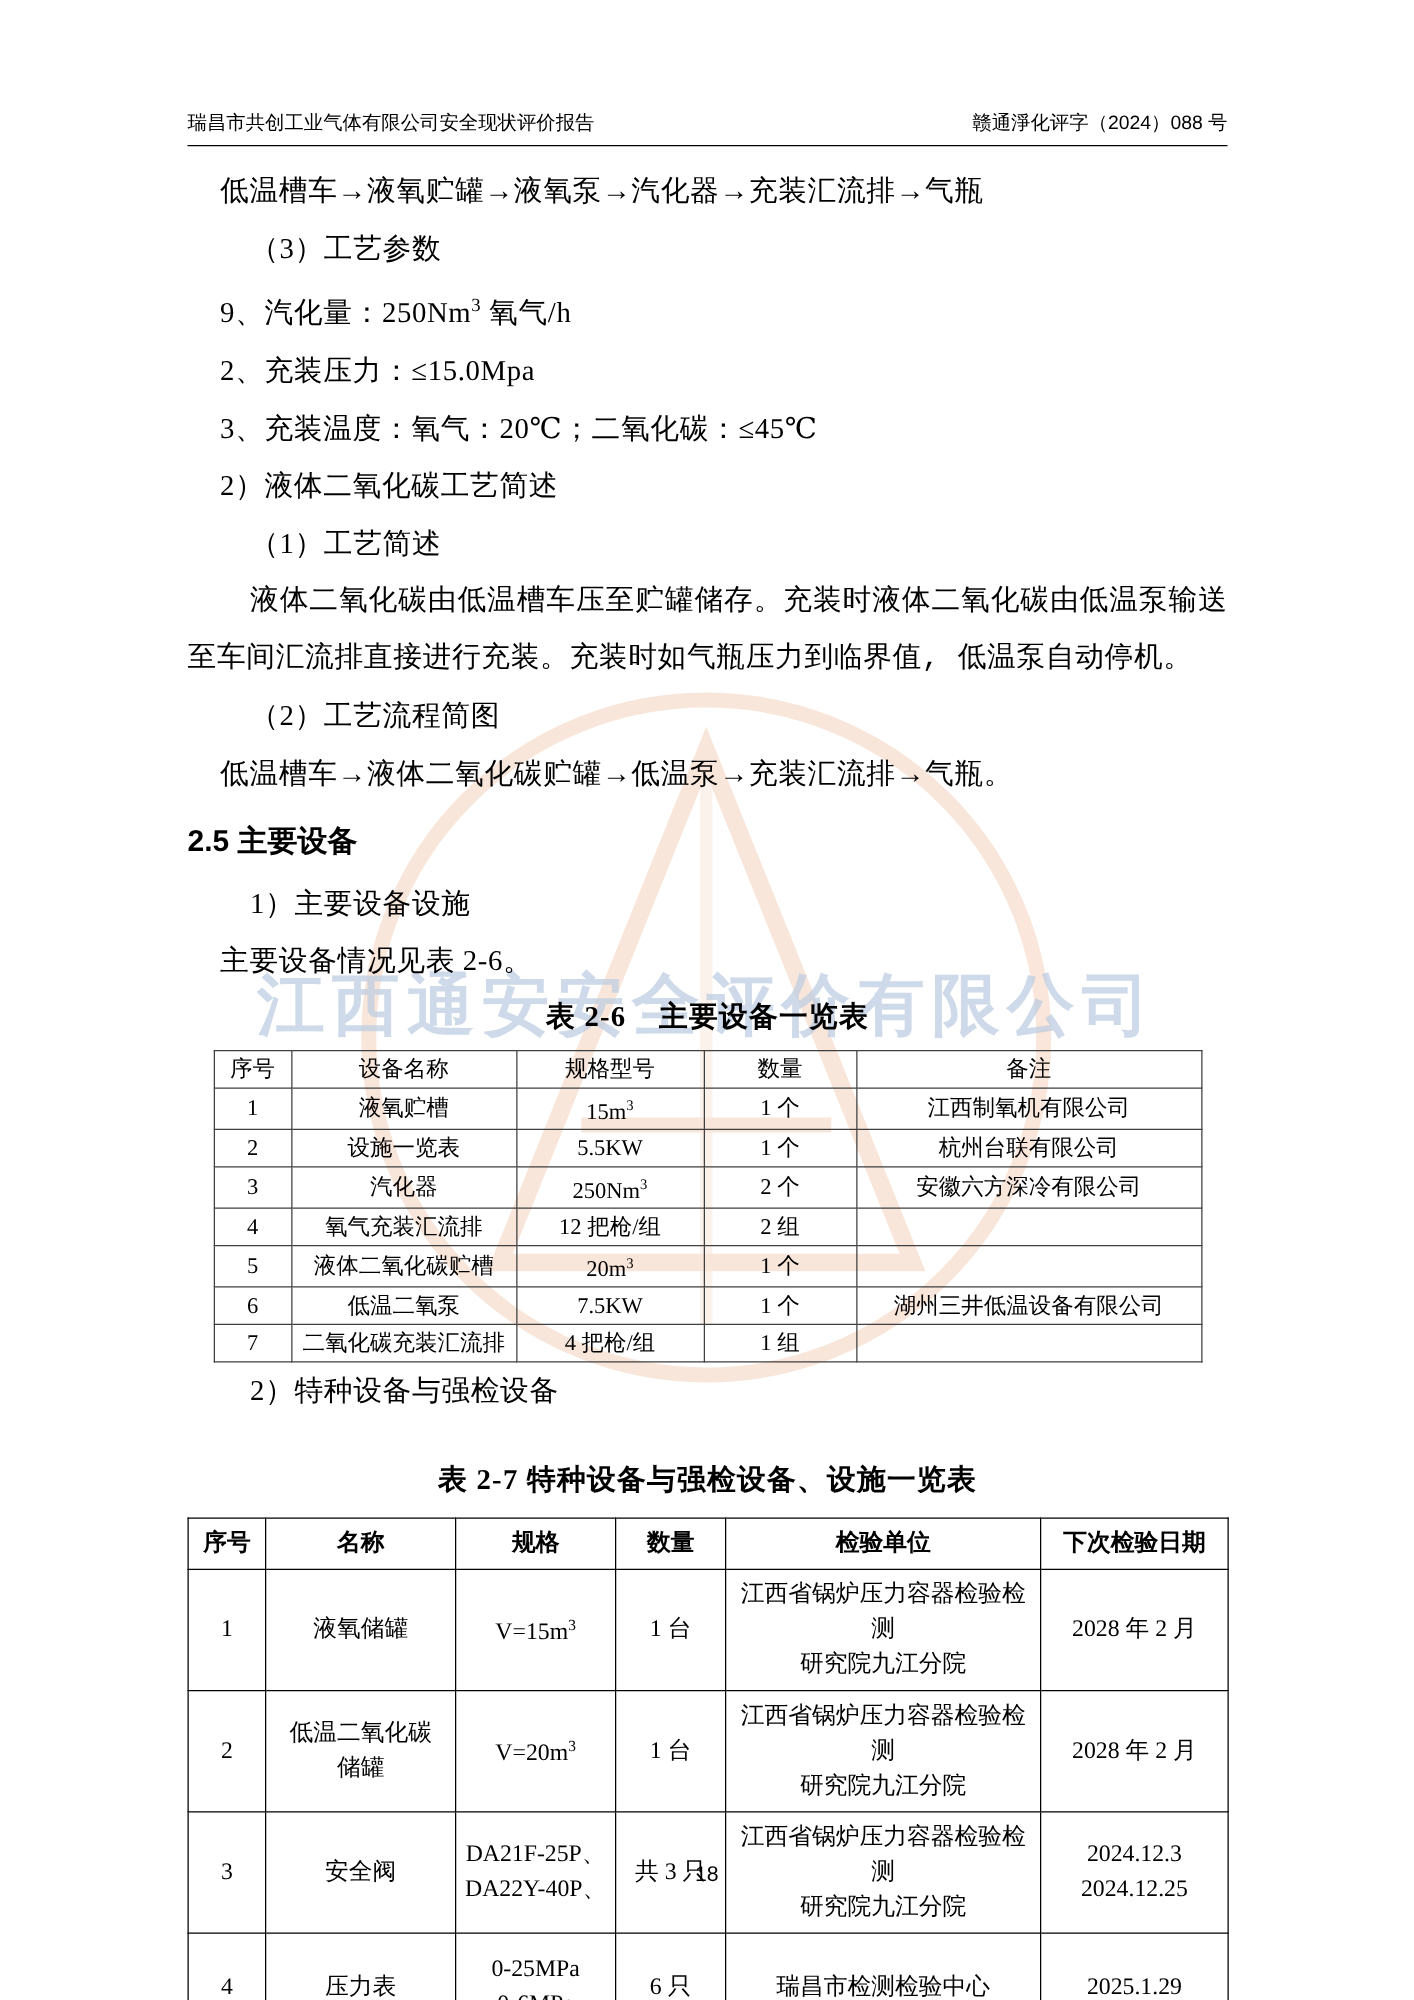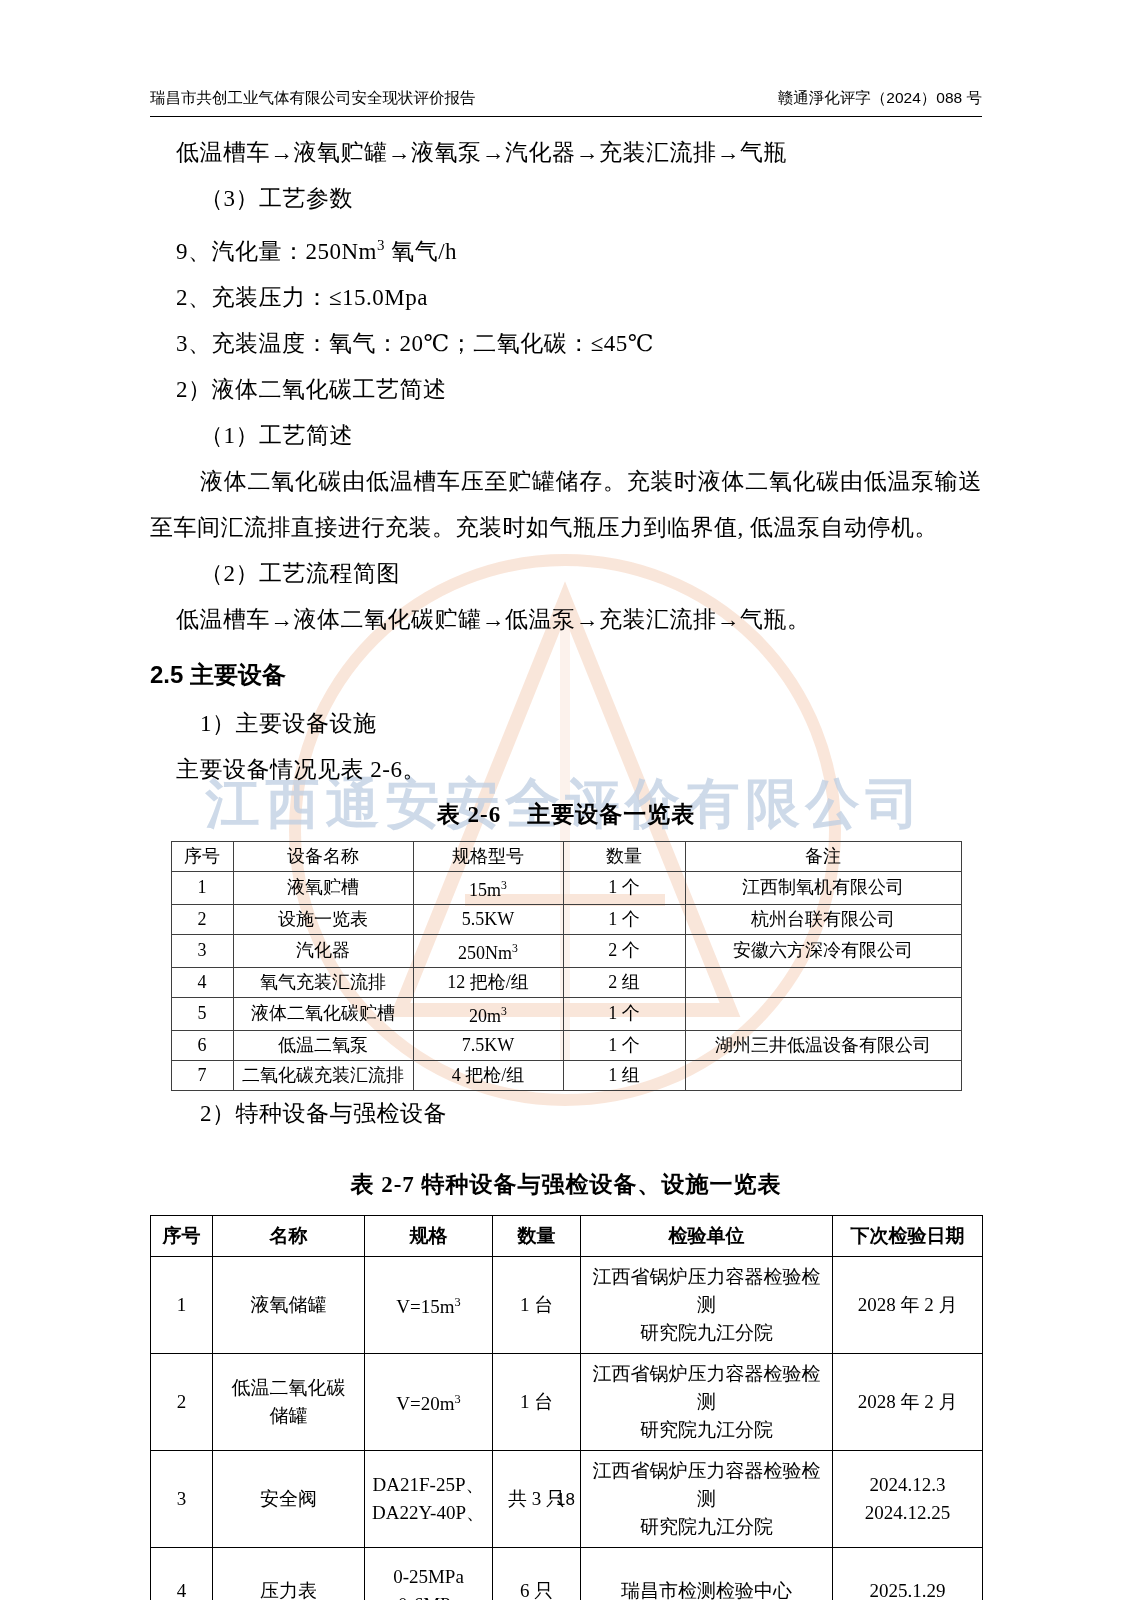--- a/index.html
+++ b/index.html
@@ -76,20 +76,21 @@
     margin: 0 0 0 0;
     font-size: 23px;
     line-height: 46px;
     letter-spacing: 0.5px;
   }
   p.indent1 { text-indent: 26px; }
   p.indent2 { text-indent: 50px; }
   p.just {
     text-align: justify;
     text-justify: inter-ideograph;
+    font-family: Liberation Mono, monospace;
   }
   .sec-title {
     font-family: "Liberation Sans", sans-serif;
     font-weight: 700;
     font-size: 24px;
     line-height: 52px;
     margin: 6px 0 0 0;
   }
   .sup { font-size: 0.65em; vertical-align: super; }
   

